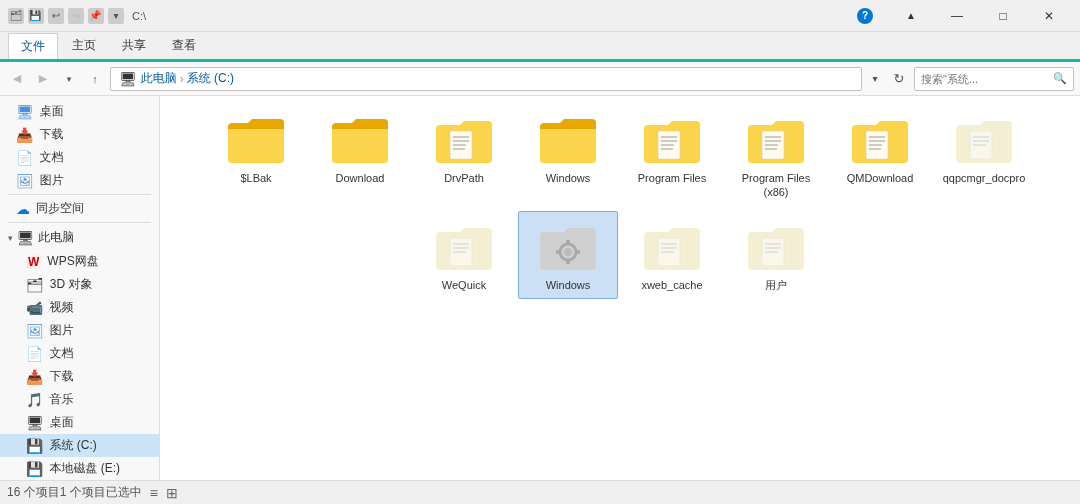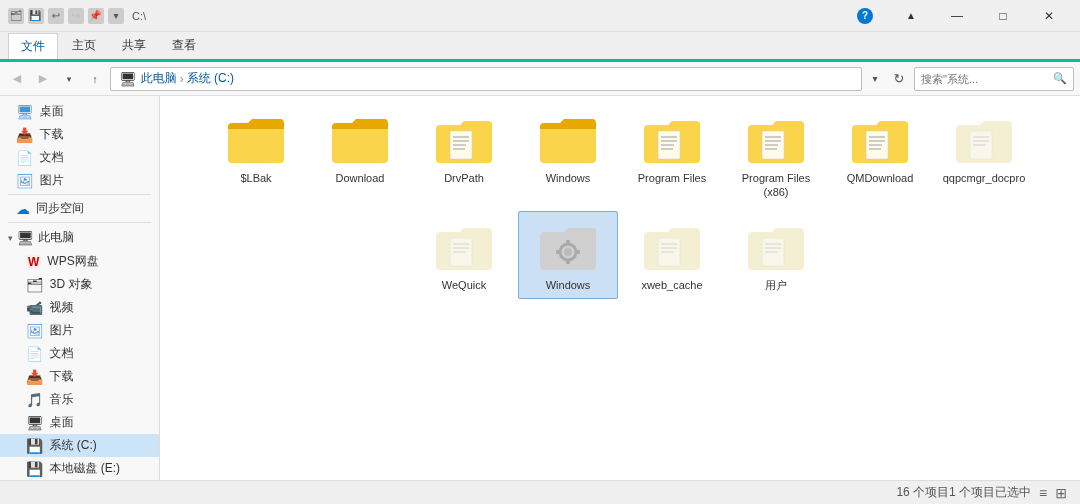--- a/index.html
+++ b/index.html
@@ -229,24 +229,24 @@
       line-height: 1.3;
     }
 
     
     .status-bar {
       height: 24px;
       background: #f0f0f0;
       border-top: 1px solid #ddd;
       display: flex;
       align-items: center;
-      padding: 0 13px;
+      padding: 0 7px;
       font-size: 12px;
       color: #555;
-      justify-content: flex-end;
+      justify-content: flex-start;
     }
     .status-right {
       display: flex; align-items: center; gap: 8px;
     }
     .view-icon { font-size: 14px; cursor: pointer; color: #666; }
   </style>
 </head>
 <body>
 
 <div class="title-bar">

